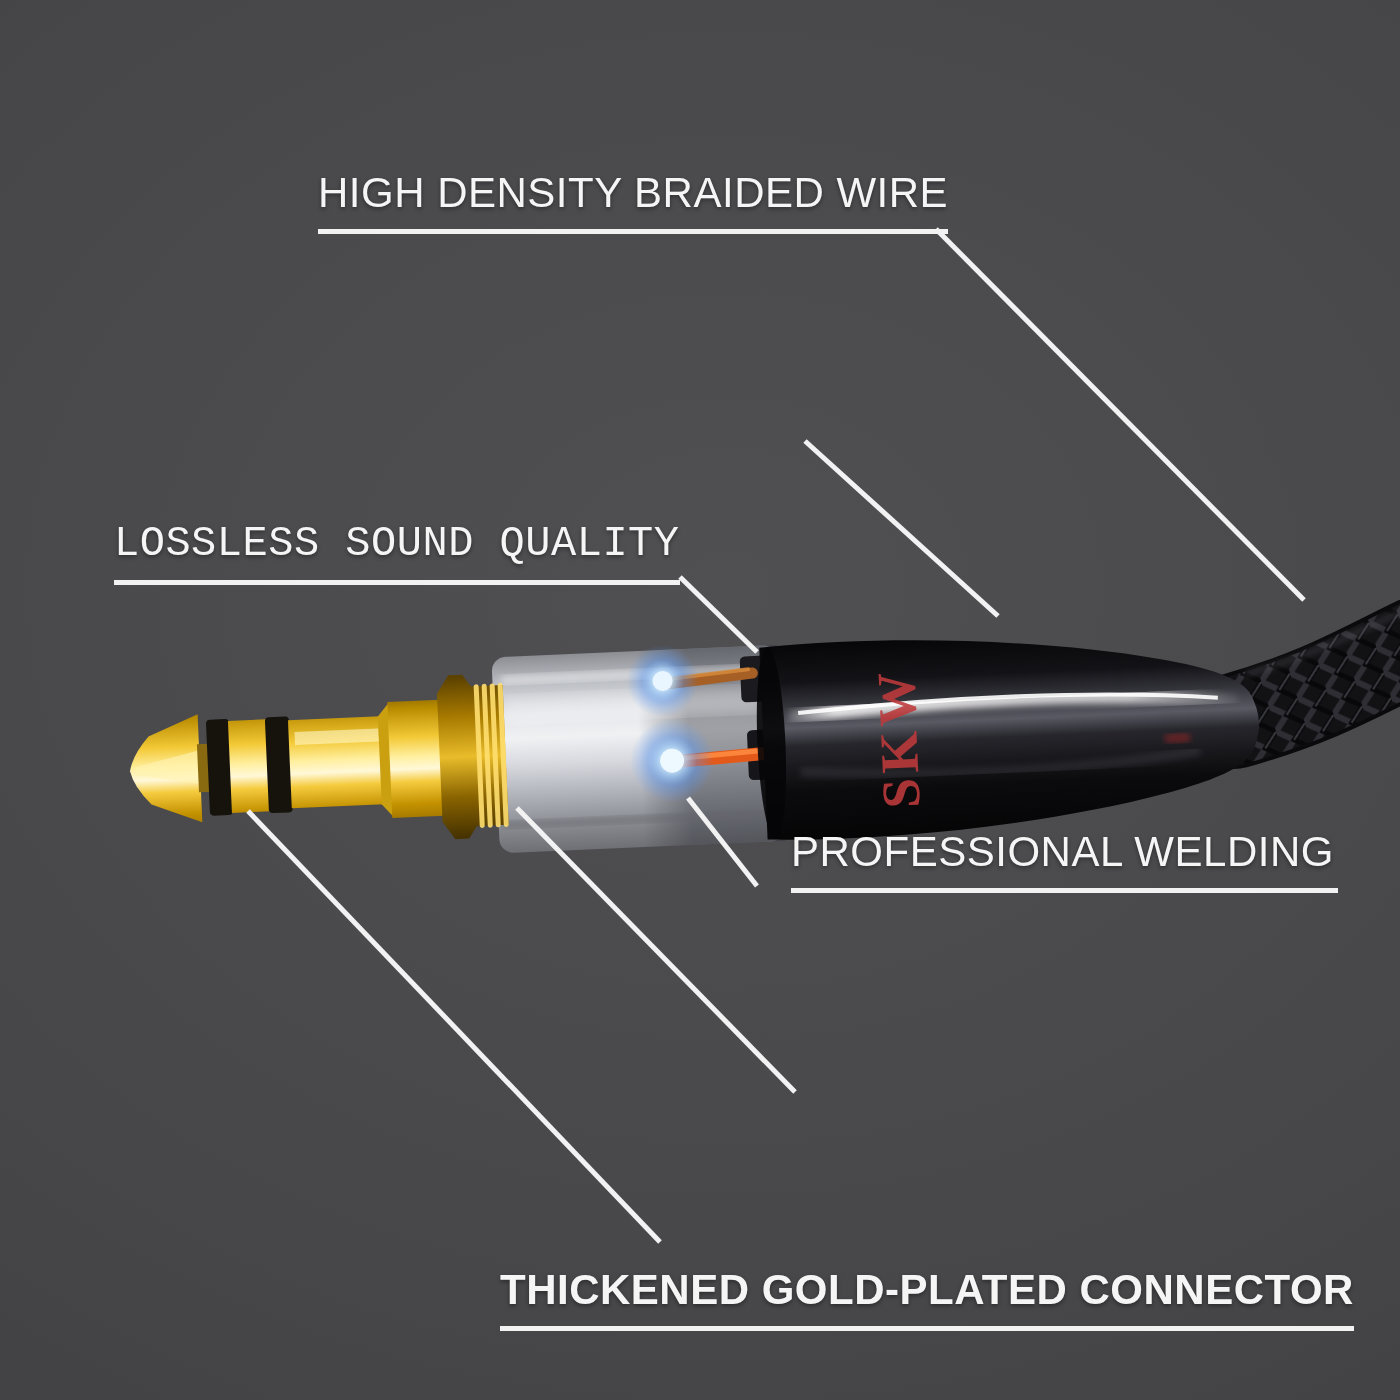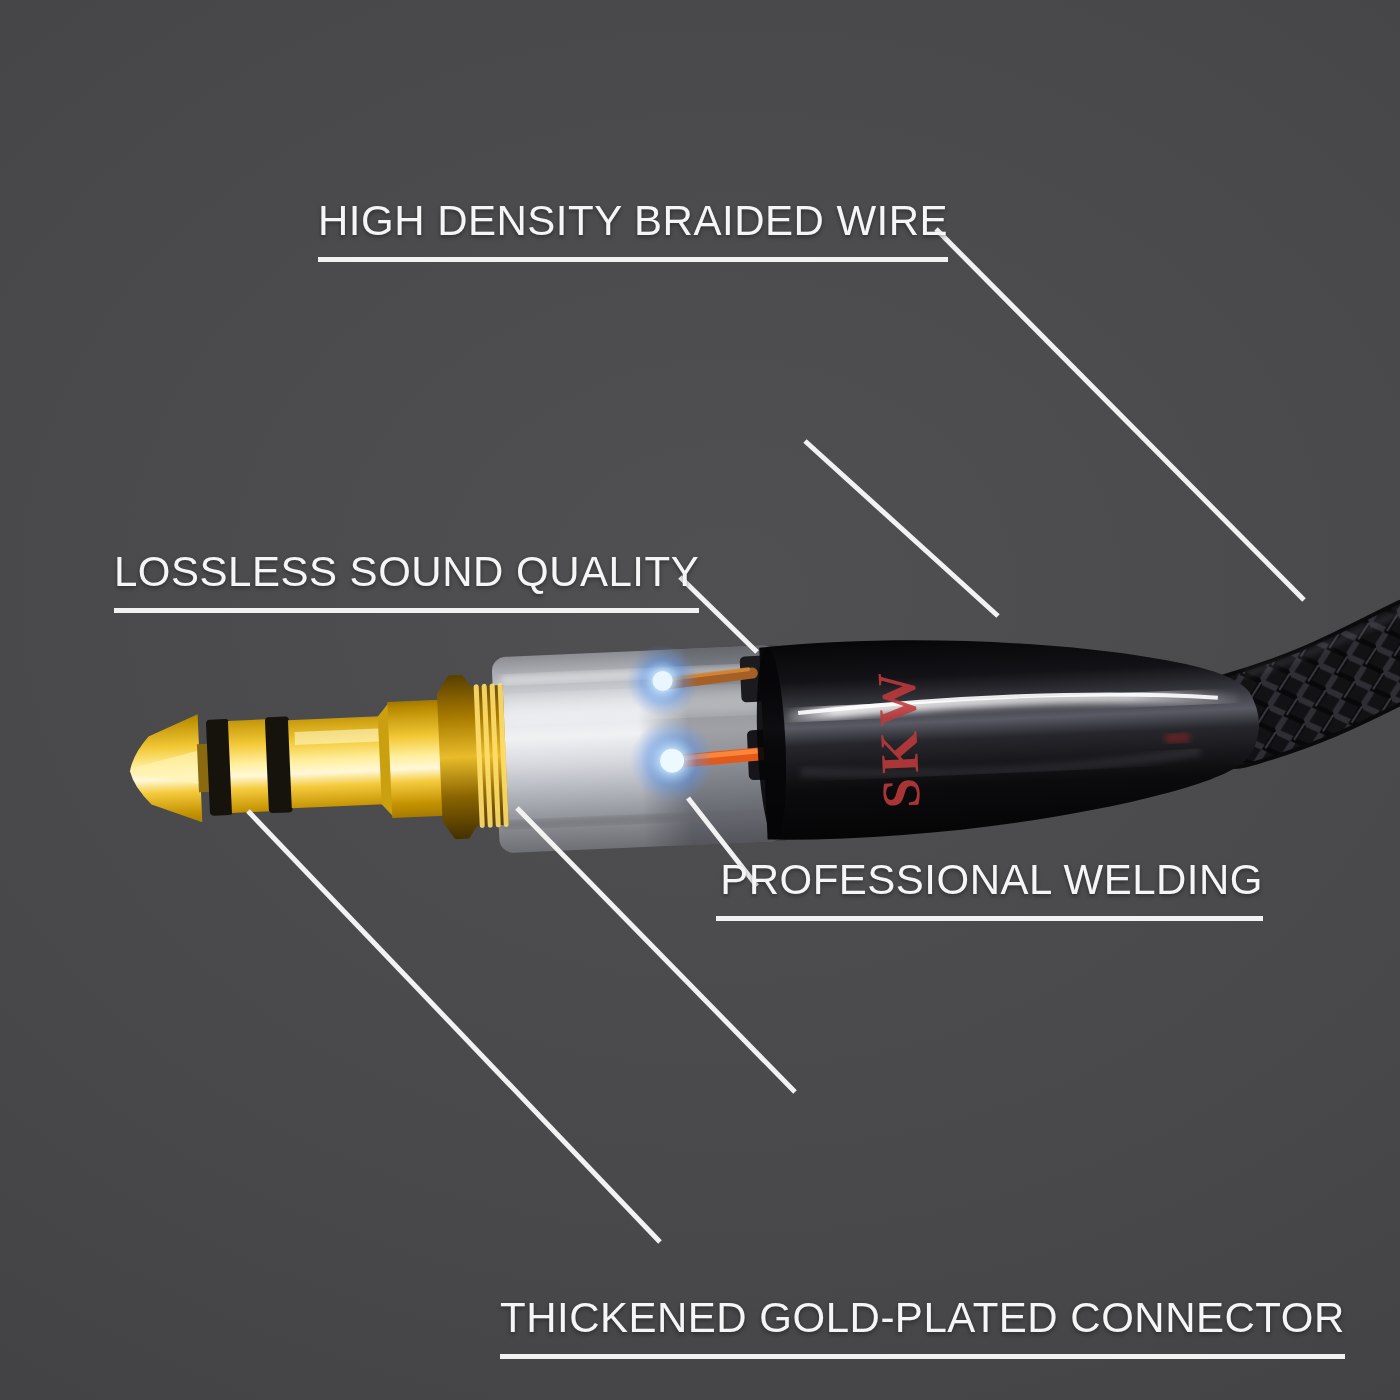--- a/index.html
+++ b/index.html
@@ -13,21 +13,20 @@
   .callout{
     position:absolute;
     color:#f5f5f5;
     font-size:42px;
     line-height:1;
     letter-spacing:.5px;
     white-space:nowrap;
     padding-bottom:15px;
     border-bottom:5px solid #f2f2f2;
     text-shadow:0 2px 4px rgba(0,0,0,.4);
-    margin-top:28px;
   }
   svg{position:absolute;left:0;top:0;}
   .lead{stroke:#f2f2f2;stroke-width:5;}
 </style>
 </head>
 <body>
 
 <div id="stage">
 
   <svg width="1400" height="1400" viewBox="0 0 1400 1400">
@@ -164,20 +163,20 @@
       <line class="lead" x1="680" y1="577" x2="757" y2="652"></line>
       <line class="lead" x1="688" y1="798" x2="757" y2="886"></line>
       <line class="lead" x1="517" y1="808" x2="795" y2="1092"></line>
       <line class="lead" x1="248" y1="811" x2="660" y2="1242"></line>
     </g>
   </svg>
 
   <div class="callout" style="left:318px; top:172px; min-width:618px;">HIGH DENSITY BRAIDED WIRE</div>
 
 
-  <div class="callout" style="left:114px; top:523px; min-width:566px;">LOSSLESS SOUND QUALITY</div>
+  <div class="callout" style="left:114px; top:523px; min-width:566px;font-family:Liberation Mono, monospace;">LOSSLESS SOUND QUALITY</div>
 
-  <div class="callout" style="left:716px; top:831px; min-width:547px;text-align:right;">PROFESSIONAL WELDING</div>
+  <div class="callout" style="left:791px; top:831px; min-width:547px;">PROFESSIONAL WELDING</div>
 
 
-  <div class="callout" style="left:500px; top:1269px; min-width:816px;">THICKENED GOLD-PLATED CONNECTOR</div>
+  <div class="callout" style="left:500px; top:1269px; min-width:816px;font-weight:bold;">THICKENED GOLD-PLATED CONNECTOR</div>
 
 </div>
 
 </body></html>

